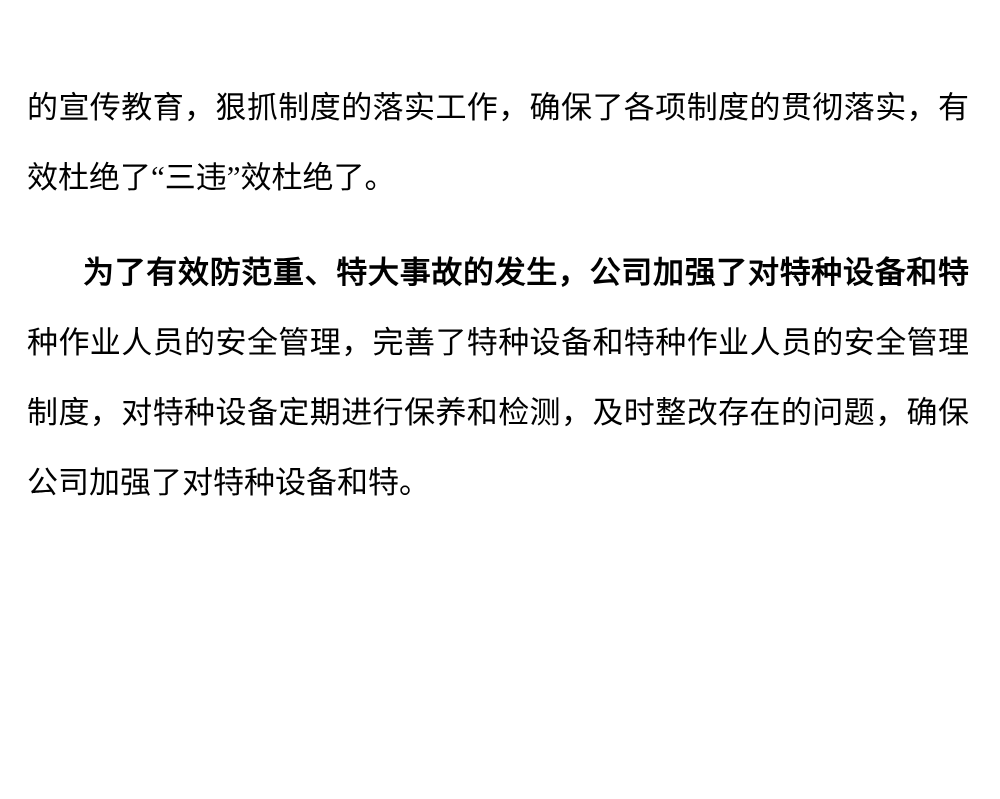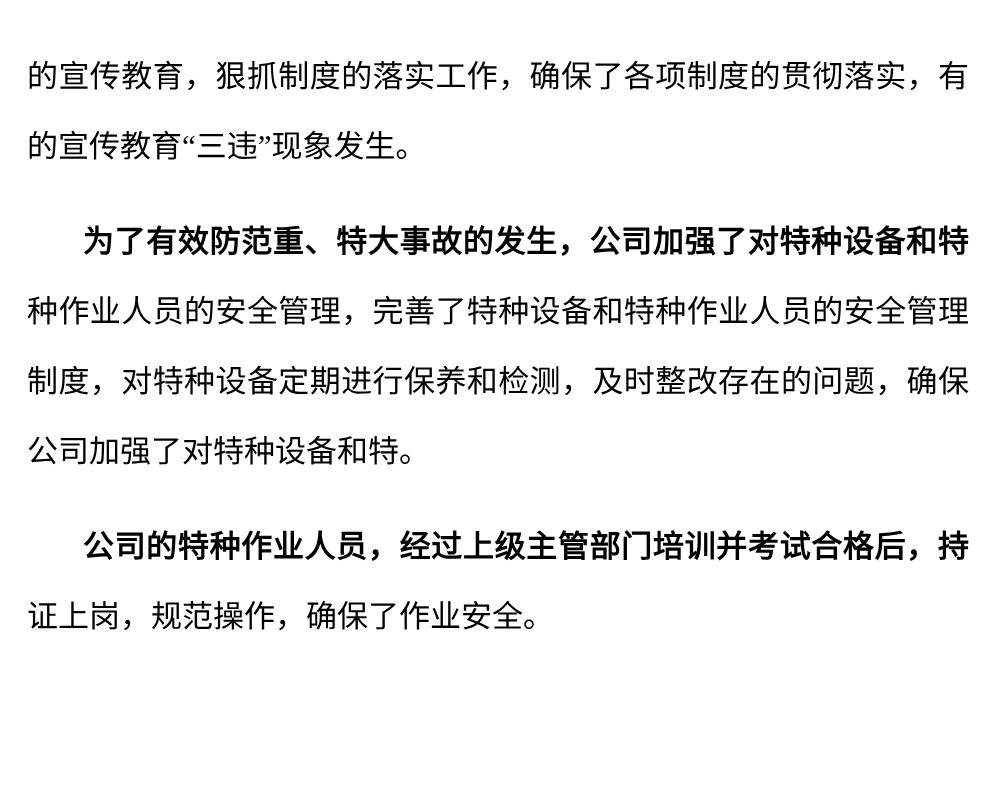--- a/index.html
+++ b/index.html
@@ -11,21 +11,21 @@
     width: 1000px;
     height: 799px;
     overflow: hidden;
     font-family: "Liberation Serif", "DejaVu Serif", serif;
     color: #000000;
   }
   .page {
     box-sizing: border-box;
     width: 994px;
     height: 799px;
-    padding: 42px 25px 0 27px;
+    padding: 73px 25px 0 27px;
     background: #ffffff;
   }
   .para {
     margin: 0 0 25px 0;
   }
   .line {
     font-size: 31px;
     line-height: 70px;
     letter-spacing: 0;
     text-align: left;
@@ -41,28 +41,24 @@
     font-weight: bold;
   }
 </style>
 </head>
 <body>
 
 <div class="page" lang="zh-CN">
 
   <div class="para">
     <div class="line just">的宣传教育，狠抓制度的落实工作，确保了各项制度的贯彻落实，有</div>
-    <div class="line">的宣传教育“三违”现象发生。</div>
+    <div class="line">效杜绝了“三违”效杜绝了。</div>
   </div>
 
   <div class="para">
     <div class="line just indent">为了有效防范重、特大事故的发生，公司加强了对特种设备和特</div>
     <div class="line just">种作业人员的安全管理，完善了特种设备和特种作业人员的安全管理</div>
     <div class="line just">制度，对特种设备定期进行保养和检测，及时整改存在的问题，确保</div>
     <div class="line">公司加强了对特种设备和特。</div>
   </div>
 
-  <div class="para">
-    <div class="line just indent">公司的特种作业人员，经过上级主管部门培训并考试合格后，持</div>
-    <div class="line">证上岗，规范操作，确保了作业安全。</div>
-  </div>
 
 </div>
 
 </body></html>

